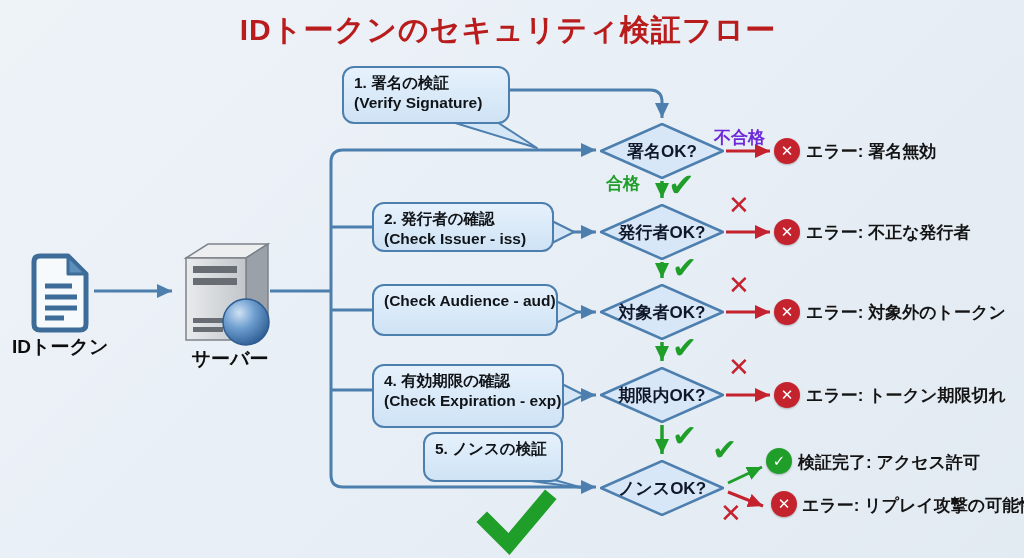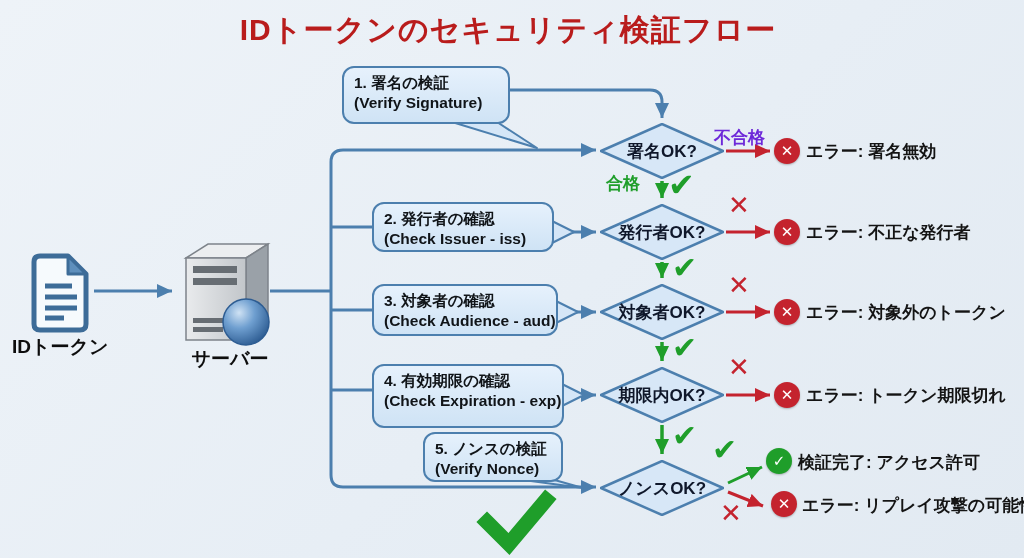--- a/index.html
+++ b/index.html
@@ -132,30 +132,28 @@
 
 <div class="abs callout" style="left:342px;top:66px;width:168px;height:58px;">
   <div class="t1">1. 署名の検証</div>
   <div class="t2">(Verify Signature)</div>
 </div>
 <div class="abs callout" style="left:372px;top:202px;width:182px;height:50px;">
   <div class="t1">2. 発行者の確認</div>
   <div class="t2">(Check Issuer - iss)</div>
 </div>
 <div class="abs callout" style="left:372px;top:284px;width:186px;height:52px;">
-  <div class="t1">3. 対象者の確認</div>
   <div class="t2">(Check Audience - aud)</div>
 </div>
 <div class="abs callout" style="left:372px;top:364px;width:192px;height:64px;">
   <div class="t1">4. 有効期限の確認</div>
   <div class="t2">(Check Expiration - exp)</div>
 </div>
 <div class="abs callout" style="left:423px;top:432px;width:140px;height:50px;">
   <div class="t1">5. ノンスの検証</div>
-  <div class="t2">(Verify Nonce)</div>
 </div>
 
 <div class="abs diamond" style="left:600px;top:123px;">
   <svg width="124" height="56">
       <polygon points="62,1 123,28 62,55 1,28" fill="#d7e7f7" stroke="#4c7fae" stroke-width="2.5" stroke-linejoin="round"></polygon>
     </svg>
   <div class="dlabel">署名OK?</div>
 </div>
 <div class="abs diamond" style="left:600px;top:204px;">
   <svg width="124" height="56">

